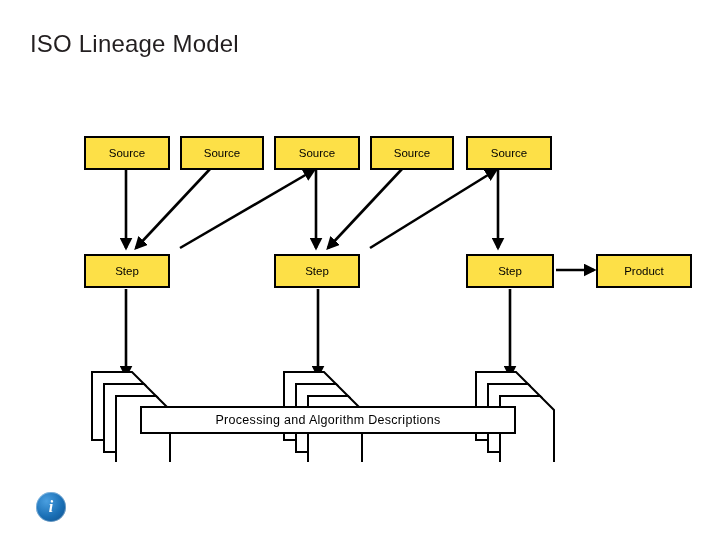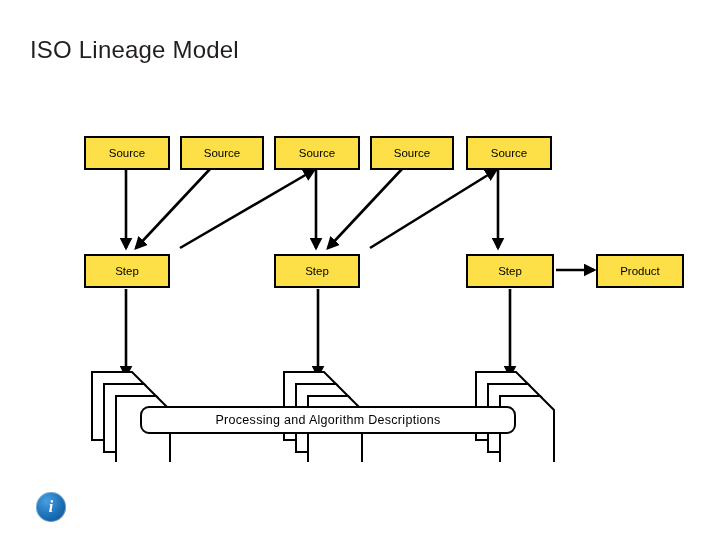--- a/index.html
+++ b/index.html
@@ -22,21 +22,20 @@
   }
   #title {
     position: absolute;
     left: 30px;
     top: 30px;
     font-size: 24px;
     color: #231f20;
     font-weight: normal;
     letter-spacing: 0.2px;
     white-space: nowrap;
-    margin-top: 6px;
   }
   .diagram {
     position: absolute;
     left: 0;
     top: 0;
     width: 720px;
     height: 540px;
   }
   svg.wires {
     position: absolute;
@@ -193,25 +192,25 @@
     <div class="node" style="left:84px; top:254px; width:86px; height:34px;">
       <span>Step</span>
     </div>
     <div class="node" style="left:274px; top:254px; width:86px; height:34px;">
       <span>Step</span>
     </div>
     <div class="node" style="left:466px; top:254px; width:88px; height:34px;">
       <span>Step</span>
     </div>
 
-    <div class="node" style="left:596px; top:254px; width:88px; height:34px;">
+    <div class="node" style="left:596px; top:254px; width:96px; height:34px;">
       <span>Product</span>
     </div>
 
-    <div class="band" style="left:140px; top:406px; width:376px; height:28px;border-radius:9px;">
+    <div class="band" style="left:140px; top:406px; width:376px; height:28px;">
       <span>Processing and Algorithm Descriptions</span>
     </div>
 
   </div>
 
   <div id="info-badge">
     <span>i</span>
   </div>
 
 </div>

